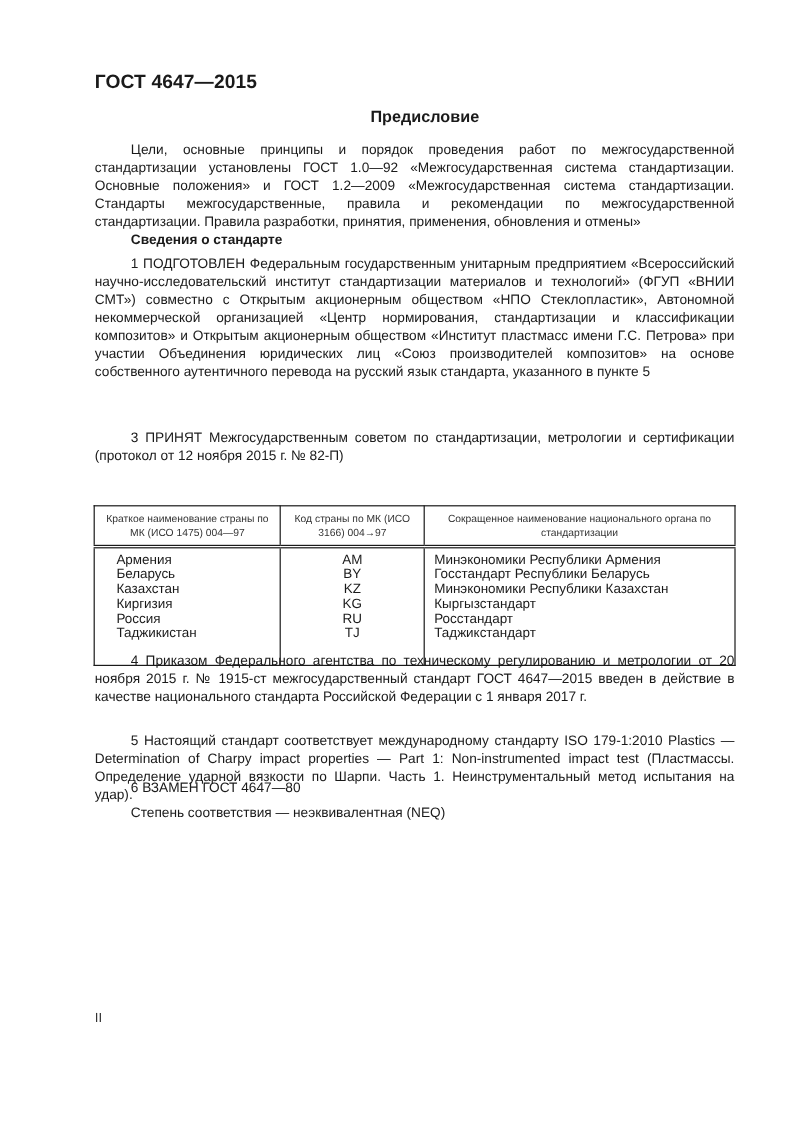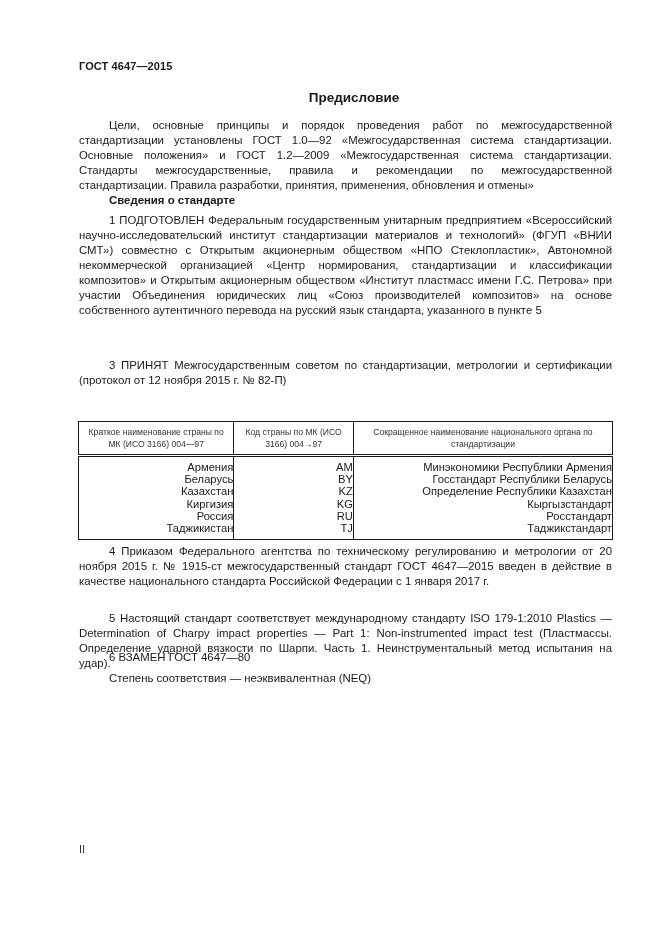--- a/index.html
+++ b/index.html
@@ -18,21 +18,21 @@
     .page {
       position: absolute;
       left: 0; top: 0;
       width: 661px; height: 935px;
       background: #ffffff;
     }
     .running-head {
       position: absolute;
       left: 79px;
       top: 60px;
-      font-size: 11px;
+      font-size: 16px;
       font-weight: bold;
       letter-spacing: 0.1px;
     }
     .title {
       position: absolute;
       left: 0;
       width: 661px;
       top: 90px;
       text-align: center;
       font-size: 13.5px;
@@ -77,23 +77,22 @@
       border-top: 1px solid #1a1a1a;
       border-bottom: 3px double #1a1a1a;
       text-align: center;
       height: 24px;
       vertical-align: middle;
     }
     .vote-table td {
       border-left: 1px solid #1a1a1a;
       border-right: 1px solid #1a1a1a;
       vertical-align: top;
-      padding: 4px 0 5px 0;
+      padding: 4px 0 20px 0;
       line-height: 12.2px;
-      text-align: right;
     }
     .vote-table tr.body-row td {
       border-bottom: 1px solid #1a1a1a;
     }
     .col1 { width: 143px; padding-left: 18px !important; }
     .col2 { width: 126px; text-align: center; }
     .col3 { width: 266px; padding-left: 8px !important; }
     .cell-line { display: block; }
 
     .page-num {
@@ -125,21 +124,21 @@
 
 
   <div class="text" style="top:358px;">
     <p class="indent">3 ПРИНЯТ Межгосударственным советом по стандартизации, метрологии и сертификации (протокол от 12 ноября 2015 г. № 82-П)</p>
   </div>
 
 
   <table class="vote-table">
     <thead>
       <tr>
-        <th class="col1h" style="width:143px;">Краткое наименование страны по МК (ИСО 3166) 004—97</th>
+        <th class="col1h" style="width:143px;">Краткое наименование страны по МК (ИСО 1475) 004—97</th>
         <th class="col2h" style="width:118px;">Код страны по МК (ИСО 3166) 004→97</th>
         <th class="col3h">Сокращенное наименование национального органа по стандартизации</th>
       </tr>
     </thead>
     <tbody>
       <tr class="body-row">
         <td class="col1">
           <span class="cell-line">Армения</span>
           <span class="cell-line">Беларусь</span>
           <span class="cell-line">Казахстан</span>
@@ -151,21 +150,21 @@
           <span class="cell-line">AM</span>
           <span class="cell-line">BY</span>
           <span class="cell-line">KZ</span>
           <span class="cell-line">KG</span>
           <span class="cell-line">RU</span>
           <span class="cell-line">TJ</span>
         </td>
         <td class="col3">
           <span class="cell-line">Минэкономики Республики Армения</span>
           <span class="cell-line">Госстандарт Республики Беларусь</span>
-          <span class="cell-line">Определение Республики Казахстан</span>
+          <span class="cell-line">Минэкономики Республики Казахстан</span>
           <span class="cell-line">Кыргызстандарт</span>
           <span class="cell-line">Росстандарт</span>
           <span class="cell-line">Таджикстандарт</span>
         </td>
       </tr>
     </tbody>
   </table>
 
   <div class="text" style="top:544px;">
     <p class="indent">4 Приказом Федерального агентства по техническому регулированию и метрологии от 20 ноября 2015 г. № 1915-ст межгосударственный стандарт ГОСТ 4647—2015 введен в действие в качестве национального стандарта Российской Федерации с 1 января 2017 г.</p>

